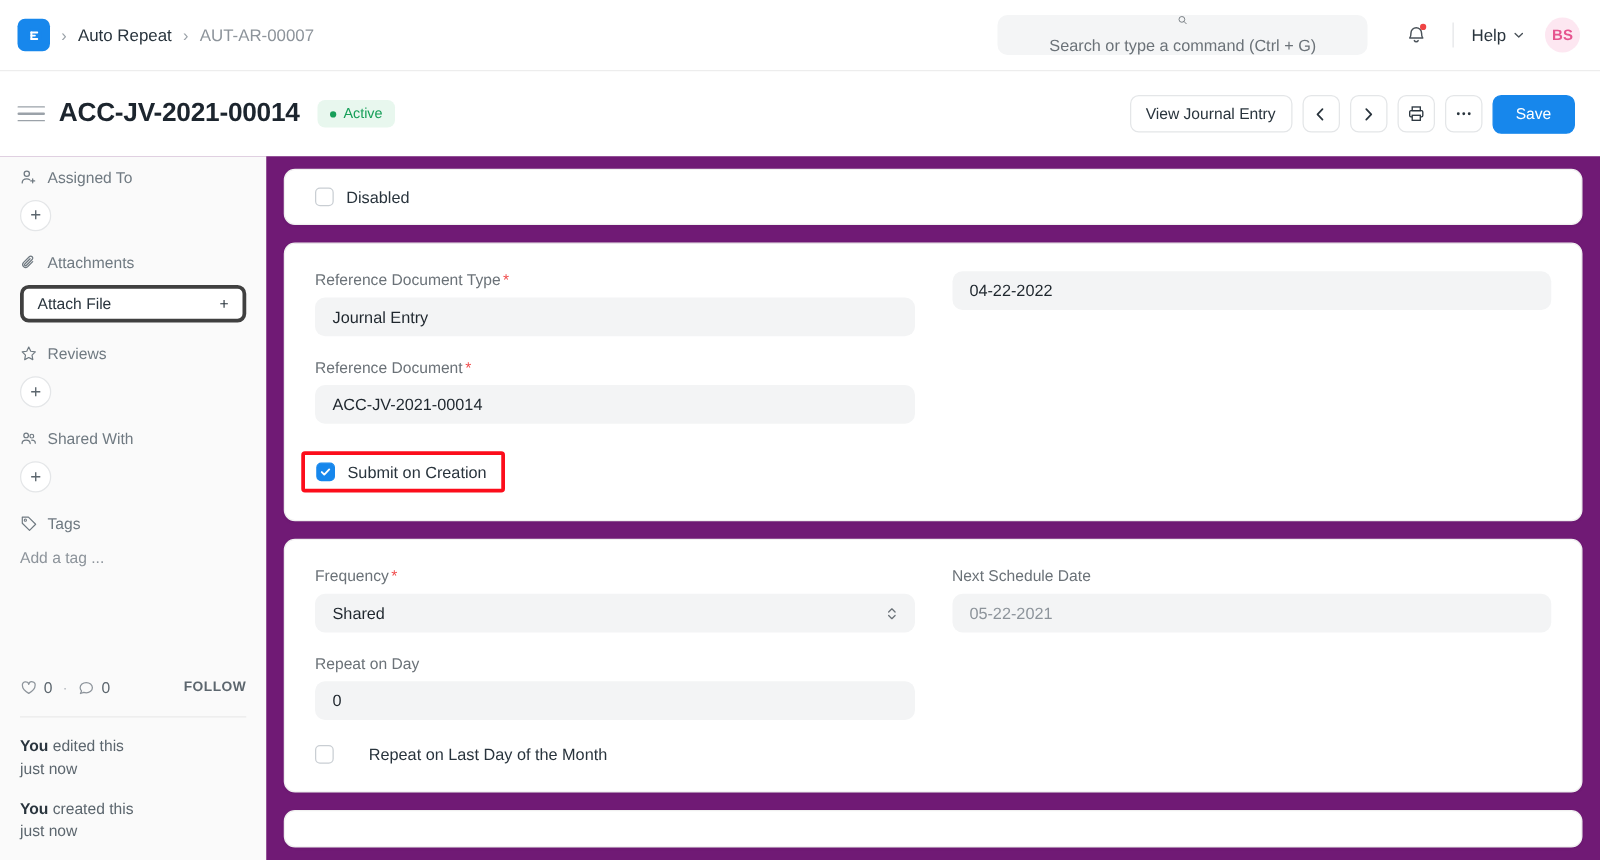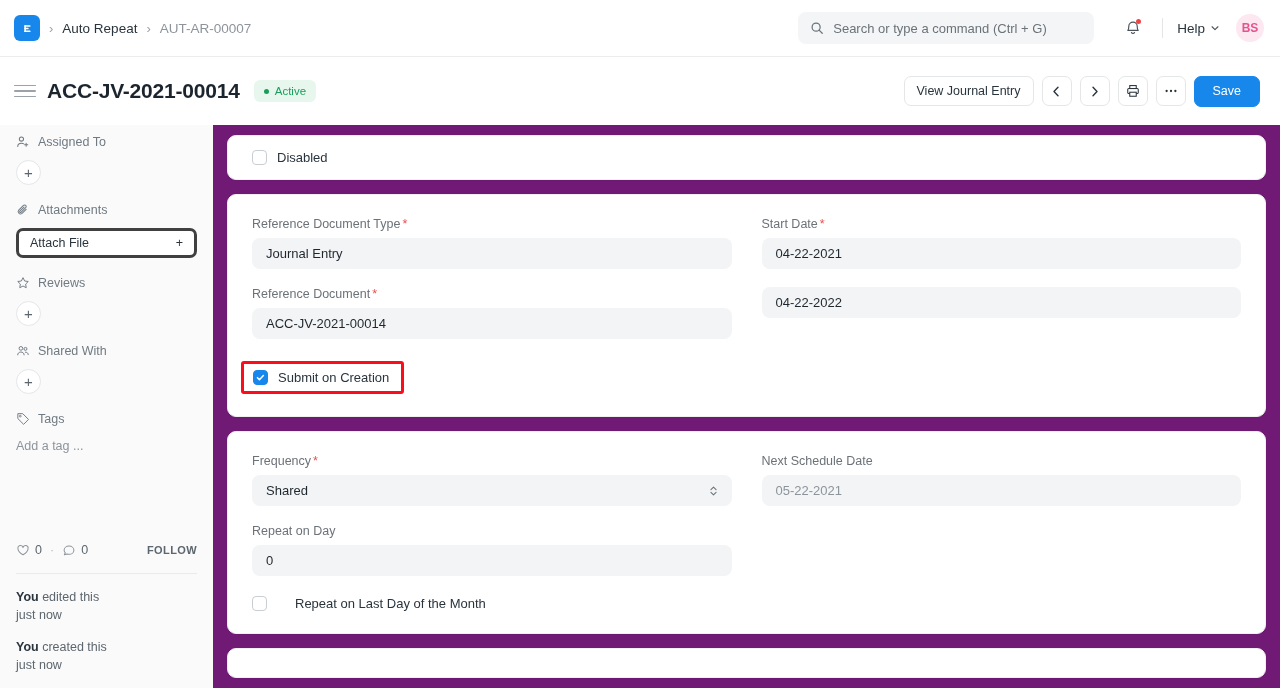--- a/index.html
+++ b/index.html
@@ -37,20 +37,21 @@
 
   .nav-right {
     margin-left: auto; display: flex; align-items: center; gap: 0;
   }
   .searchbox {
     width: 296px; height: 32px; border-radius: 8px;
     background: #f4f5f6;
     display: flex; align-items: center; gap: 9px;
     padding: 0 12px;
     margin-right: 24px;
+    flex-direction: column;
   }
   .searchbox .ph { font-size: 13px; color: #6b7278; }
   .bell-wrap { position: relative; width: 30px; height: 30px;
     display: flex; align-items: center; justify-content: center; }
   .bell-dot {
     position: absolute; width: 5px; height: 5px; border-radius: 50%;
     background: #ef4444; top: 6px; right: 7px;
   }
   .nav-divider { width: 1px; height: 20px; background: #e3e5e7; margin: 0 14px; }
   .help { font-size: 13.5px; color: #29343d; display: flex; align-items: center; gap: 5px; }
@@ -399,26 +400,20 @@
                 <svg width="9" height="9" viewBox="0 0 10 10">
                   <path d="M1.6 5.2l2.2 2.2 4.4-4.6" fill="none" stroke="#fff" stroke-width="1.7" stroke-linecap="round" stroke-linejoin="round"></path>
                 </svg>
               </span>
               <span class="clabel">Submit on Creation</span>
             </div>
           </div>
         </div>
 
         <div>
-          <div class="field">
-            <span class="flabel">
-              <span>Start Date</span><span class="req">*</span>
-            </span>
-            <div class="fcontrol">04-22-2021</div>
-          </div>
 
           <div class="field">
             <div class="fcontrol">04-22-2022</div>
           </div>
         </div>
       </div>
     </div>
 
     <div class="card">
       <div class="grid2">

